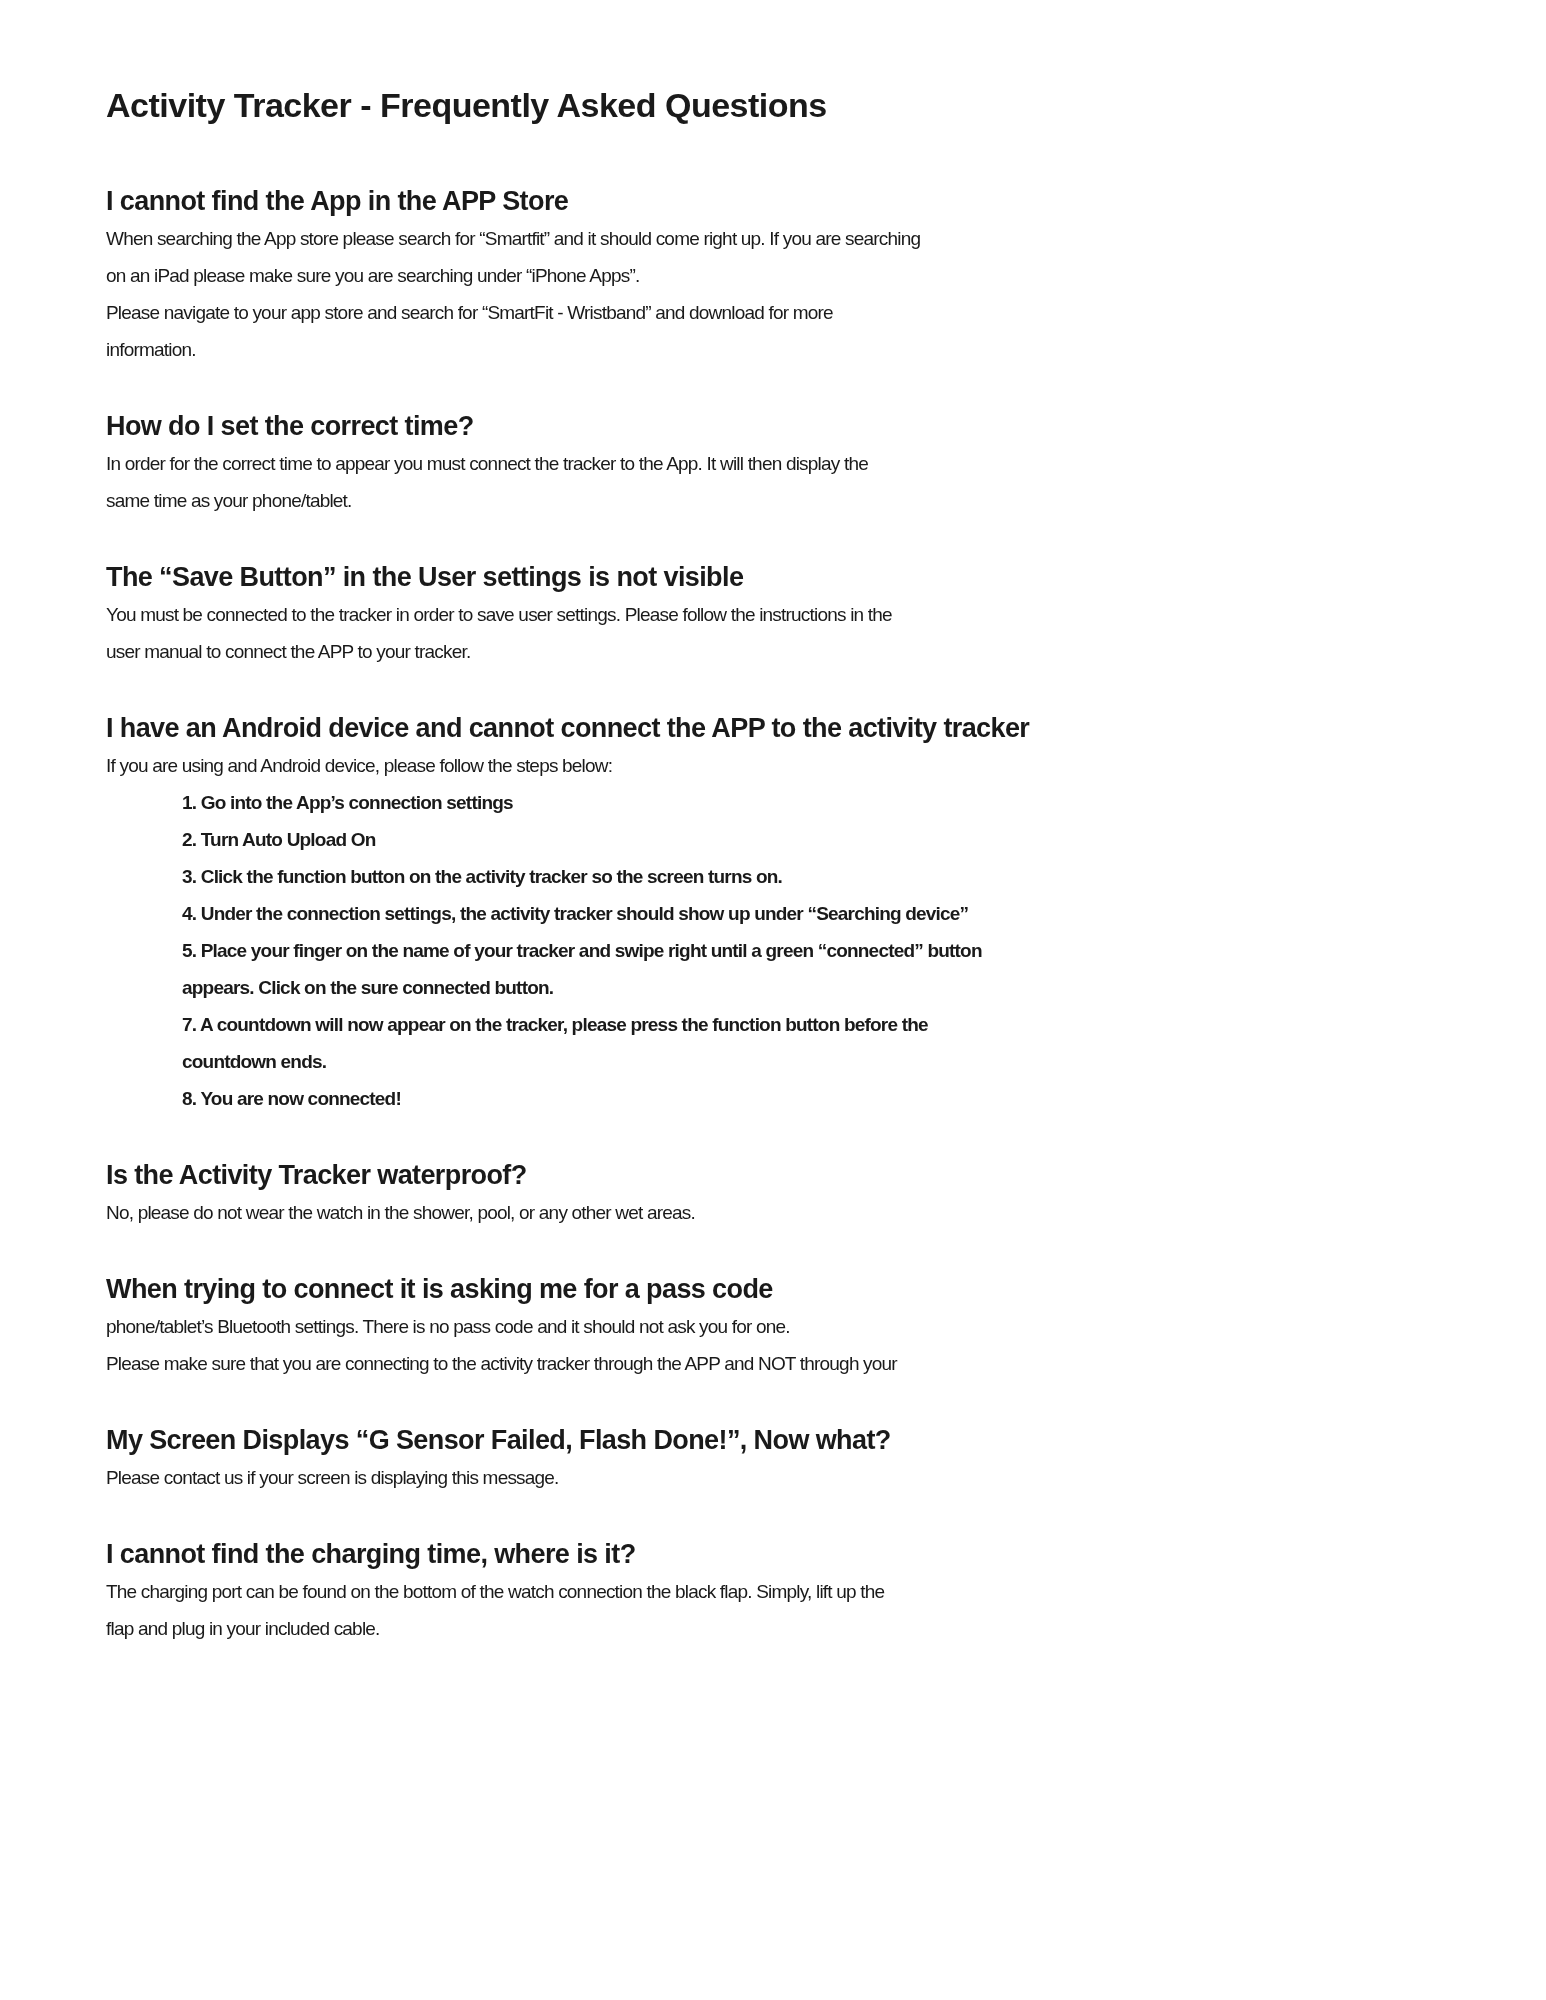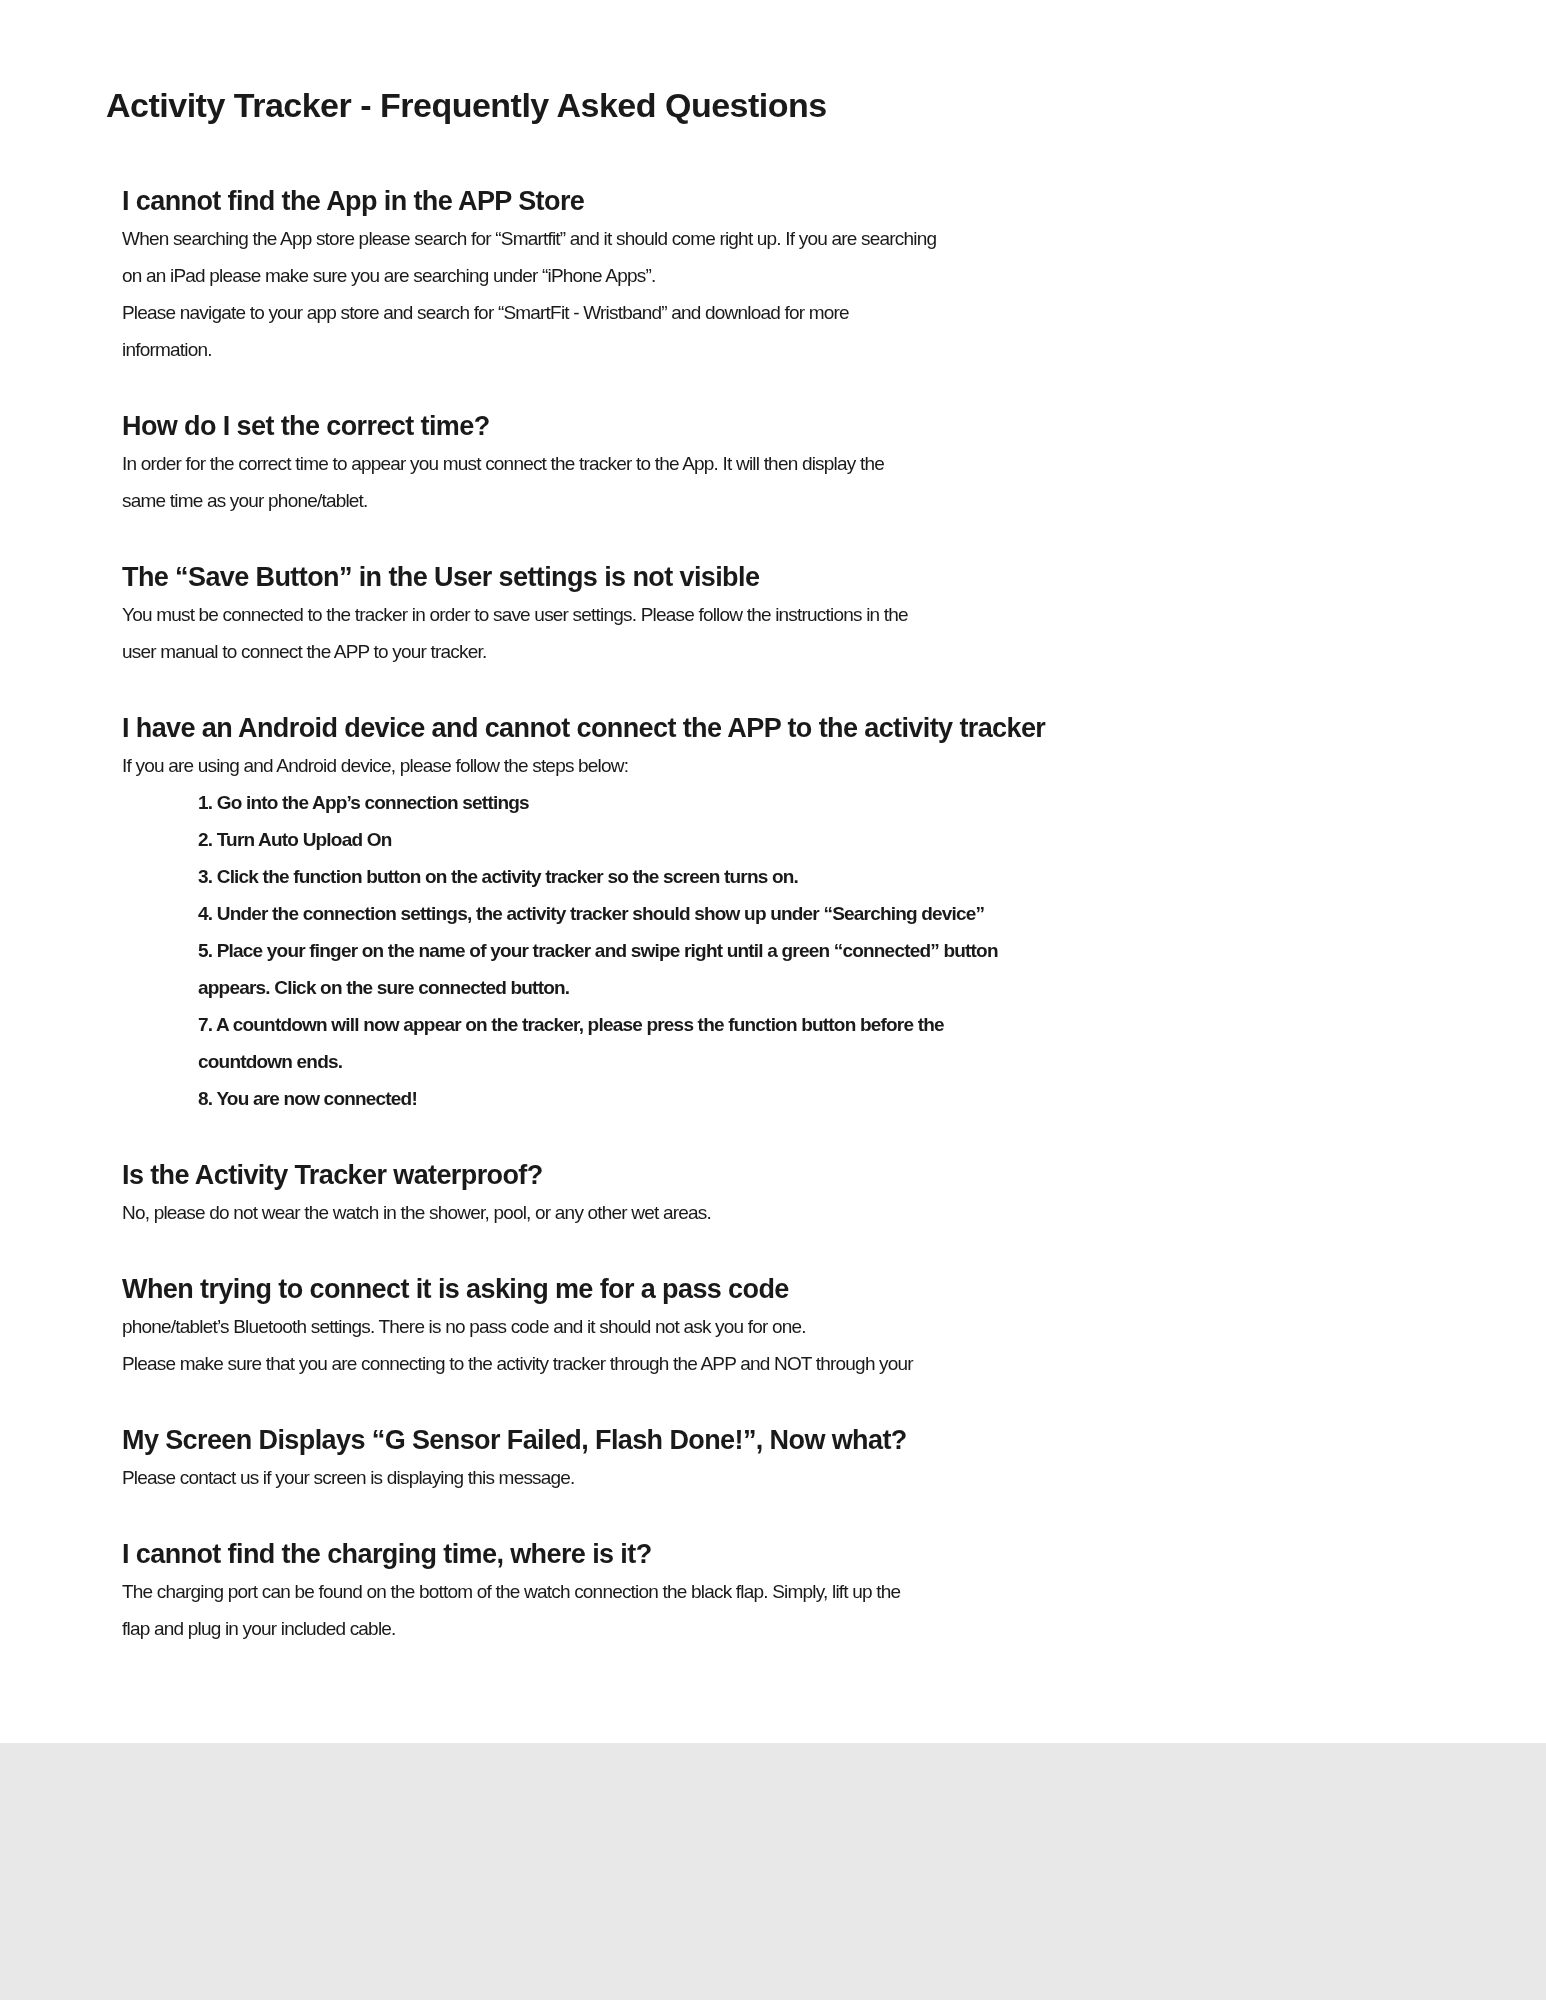--- a/index.html
+++ b/index.html
@@ -1,36 +1,36 @@
 <!DOCTYPE html>
 <html><head>
 <meta charset="utf-8">
 <style>
   html, body { margin: 0; padding: 0; background: #e8e8e8; }
   .page {
     position: relative;
     width: 1546px;
-    height: 1743px;
+    height: 2000px;
     margin: 0 auto;
     background: #ffffff;
     box-sizing: border-box;
     padding: 84px 88px 0 106px;
     font-family: "Liberation Sans", "DejaVu Sans", sans-serif;
     color: #1a1a1a;
     overflow: hidden;
   }
   .doc-title {
     font-size: 34px;
     line-height: 42px;
     font-weight: 700;
     letter-spacing: -0.5px;
     margin: 0 0 57px 0;
     white-space: nowrap;
   }
-  .faq { margin: 0 0 40px 16px; }
+  .faq { margin: 0 0 40px 0; }
   .q {
     font-size: 27px;
     line-height: 37px;
     font-weight: 700;
     letter-spacing: -0.6px;
     white-space: nowrap;
   }
   .line {
     font-size: 19px;
     line-height: 37px;

